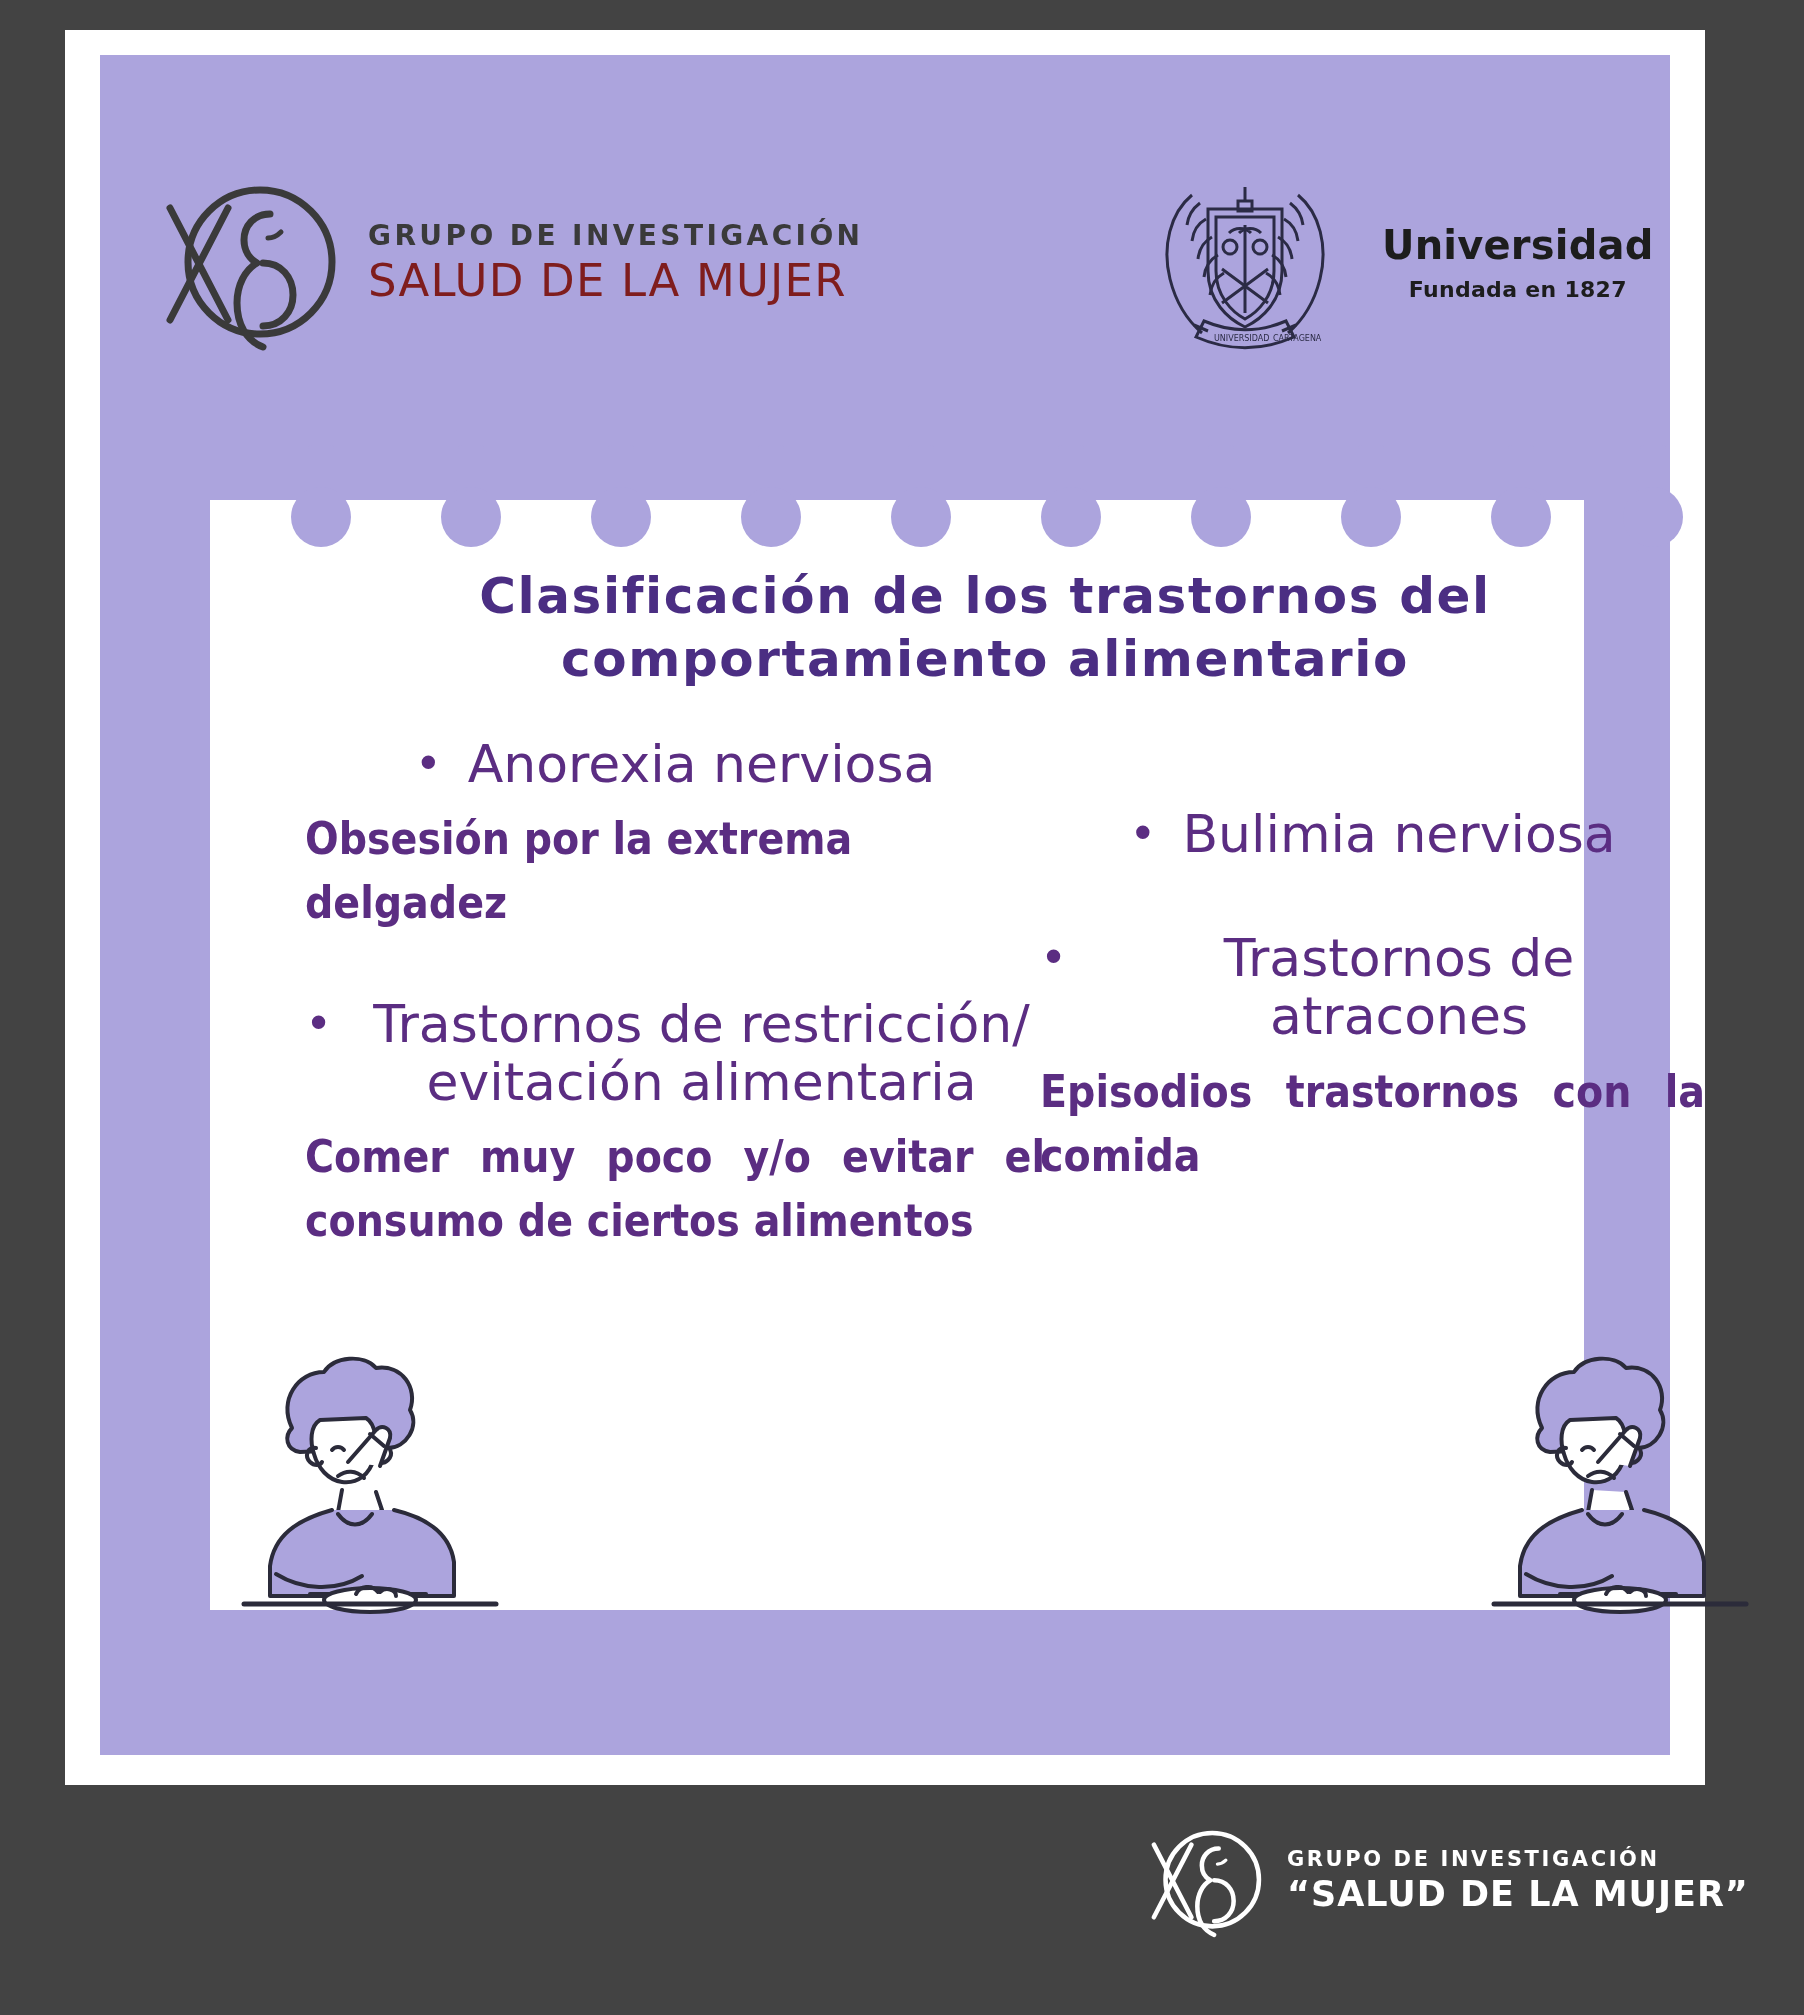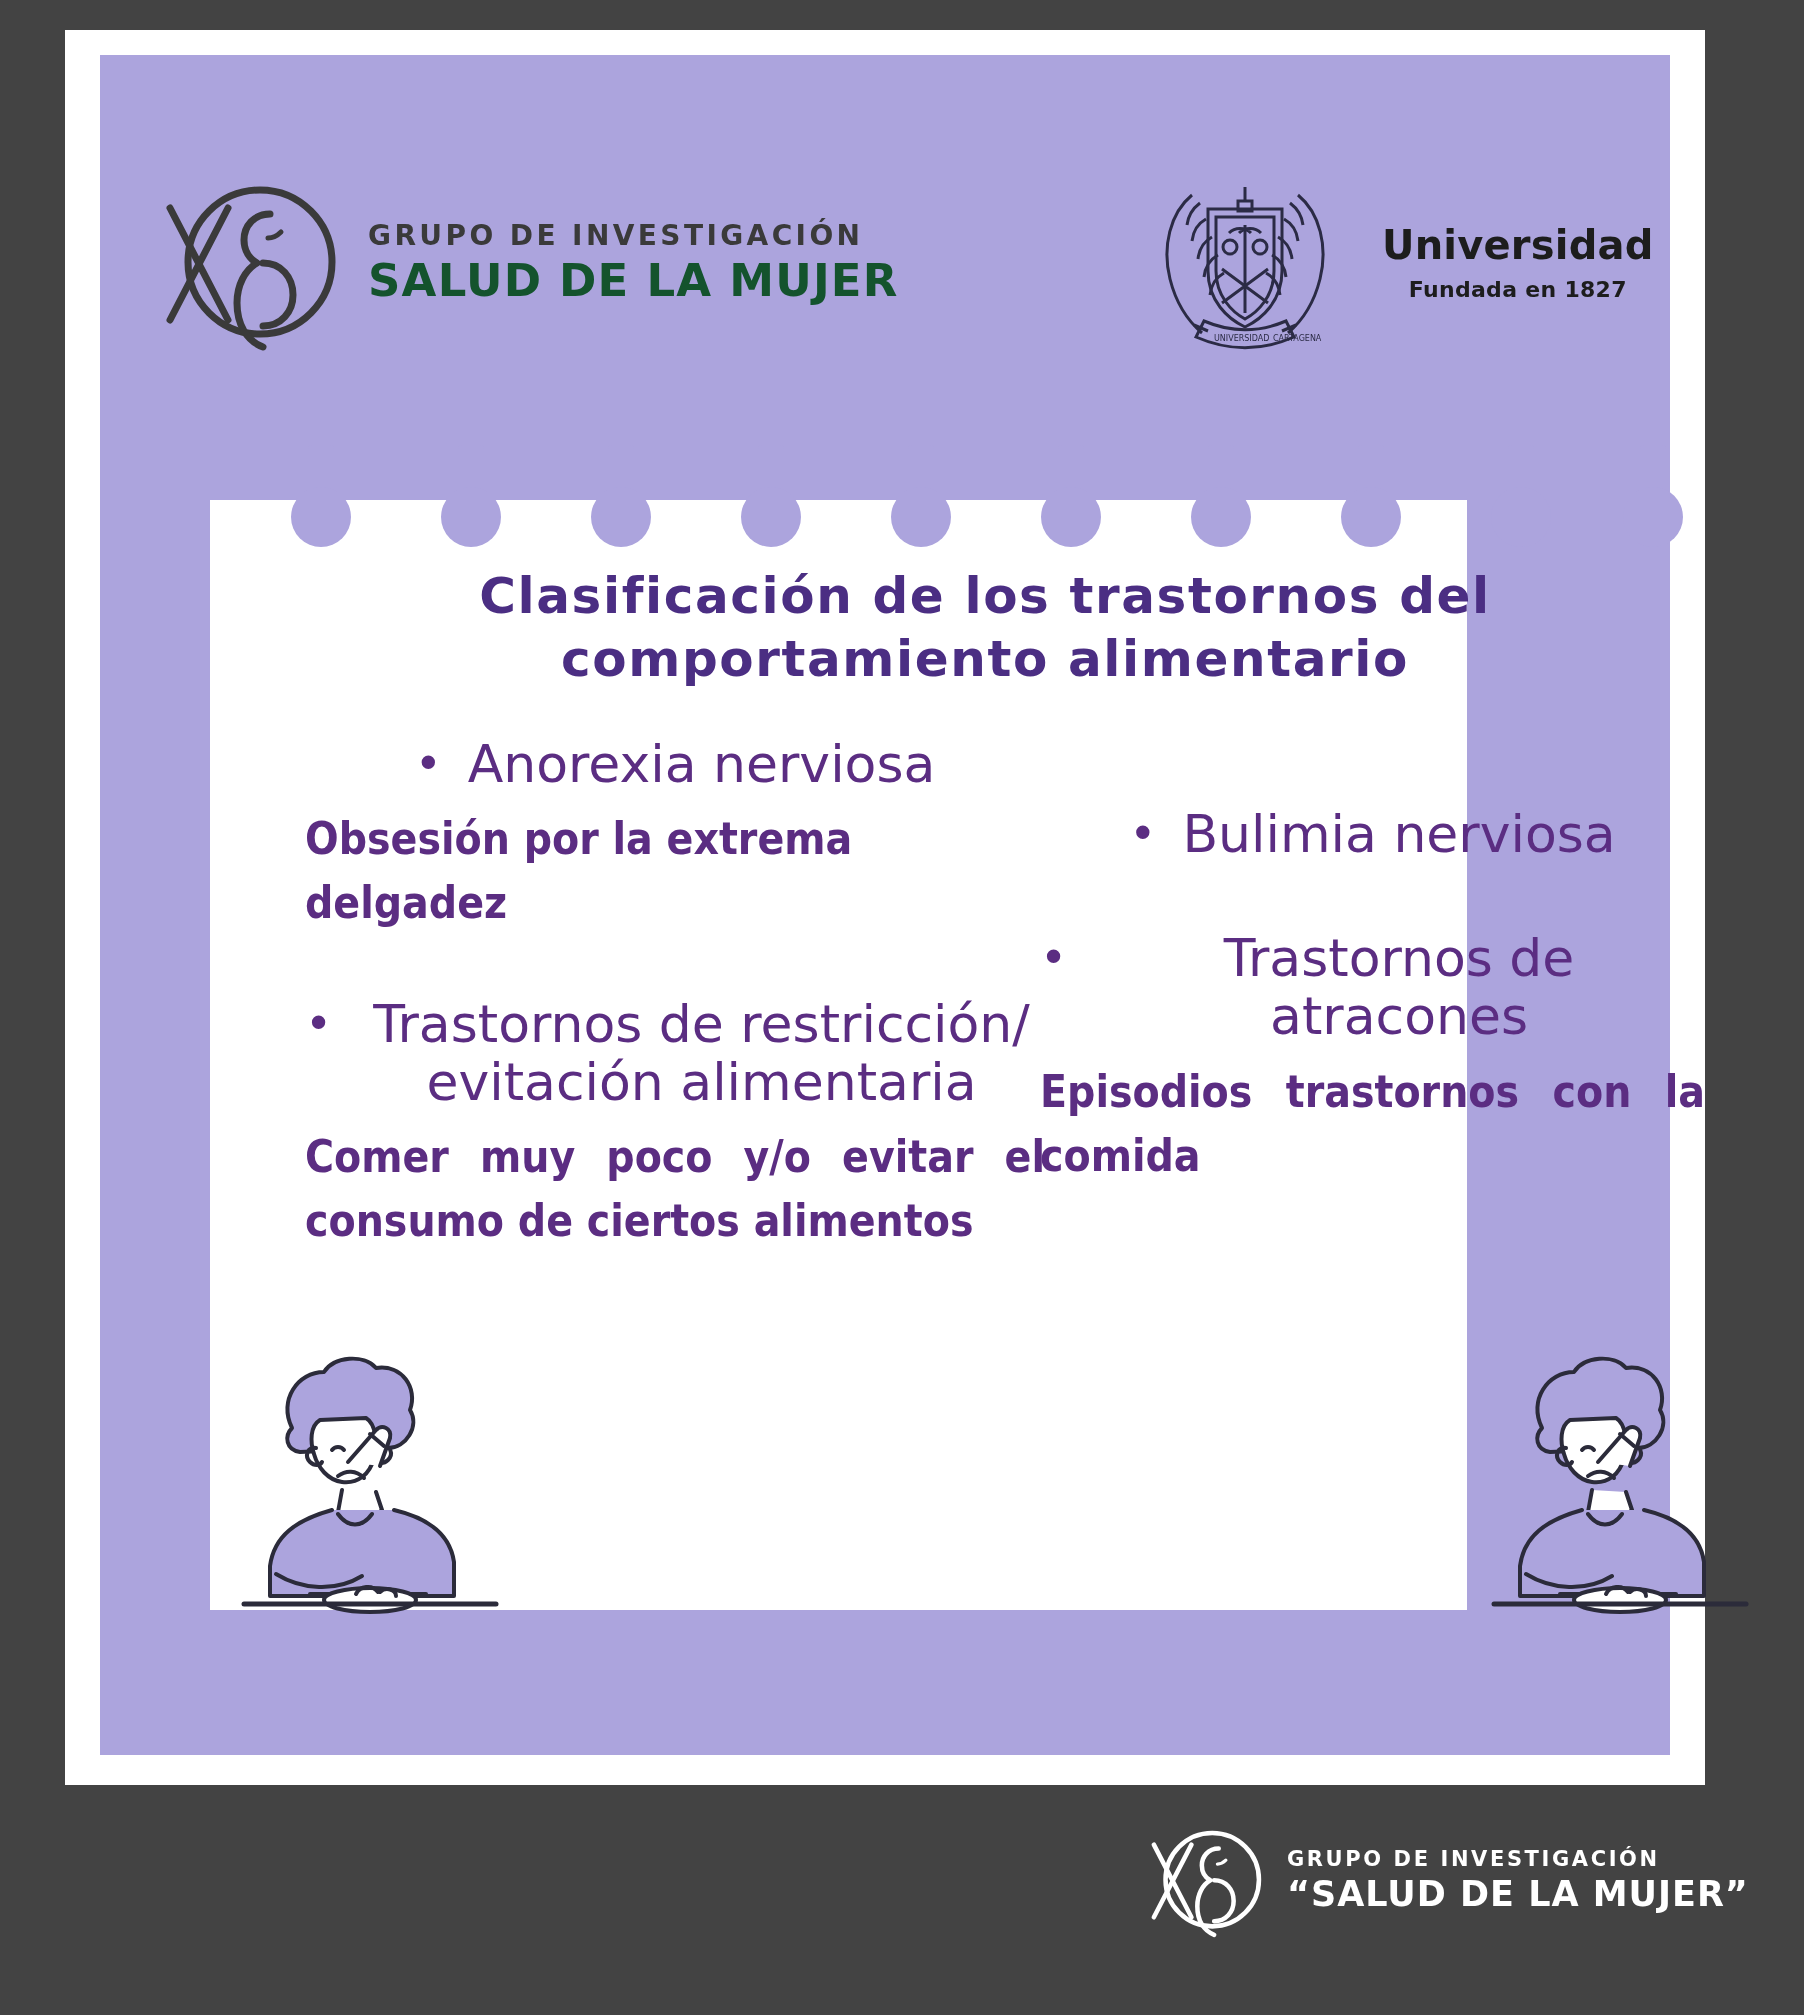--- a/index.html
+++ b/index.html
@@ -89,24 +89,24 @@
   .gi-line1 {
     font-family: "DejaVu Sans", sans-serif;
     font-weight: 700;
     letter-spacing: 3.4px;
     font-size: 28px;
     color: #3a3a3a;
     margin-bottom: 8px;
   }
   .gi-line2 {
     font-family: "DejaVu Sans", sans-serif;
-    font-weight: 700;
+    font-weight: 400;
     letter-spacing: 1.2px;
     font-size: 45px;
-    color: #14532d;
+    color: #7f1d1d;
   }
 
   .logo-uc {
     position: absolute;
     left: 1030px;
     top: 110px;
     display: flex;
     align-items: center;
     gap: 22px;
   }
@@ -129,21 +129,21 @@
     margin-top: 12px;
     letter-spacing: 0.3px;
     text-align: center;
   }
 
   
   .notepad {
     position: absolute;
     left: 110px;
     top: 445px;
-    width: 1257px;
+    width: 1374px;
     height: 1110px;
     background: #ffffff;
   }
   .rings {
     position: absolute;
     left: 0;
     top: -55px;
     width: 100%;
     height: 110px;
     pointer-events: none;

